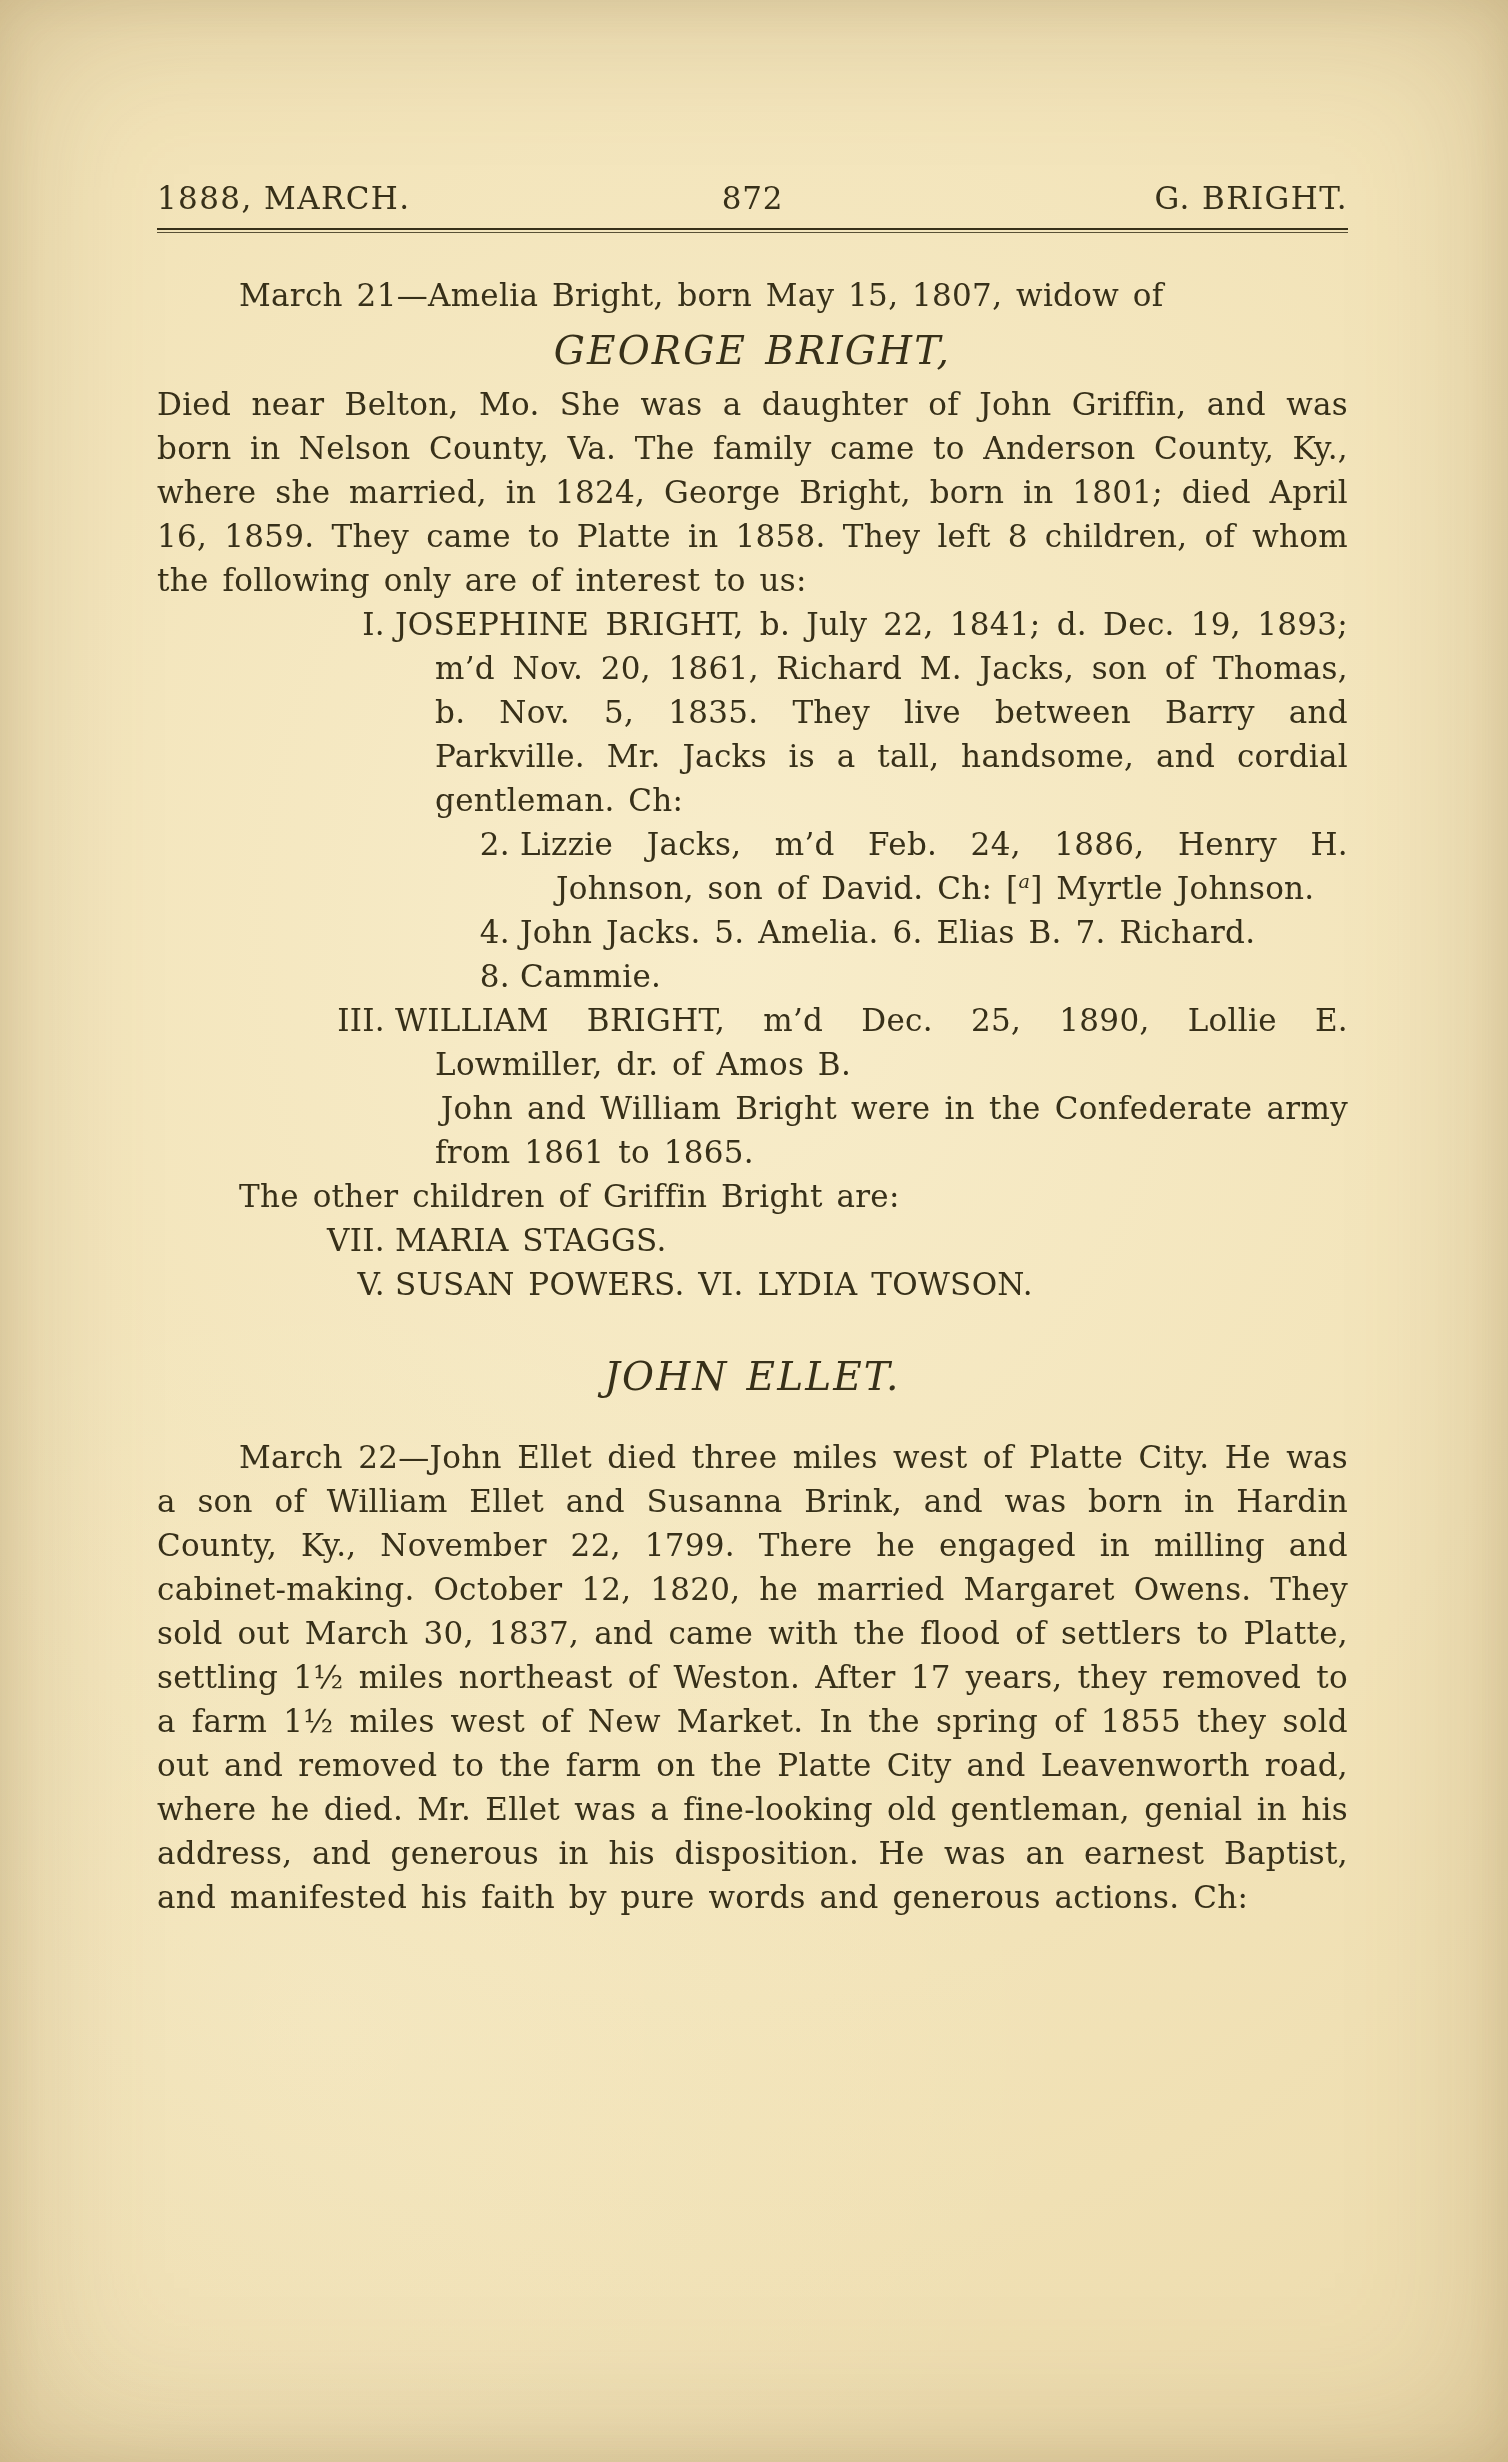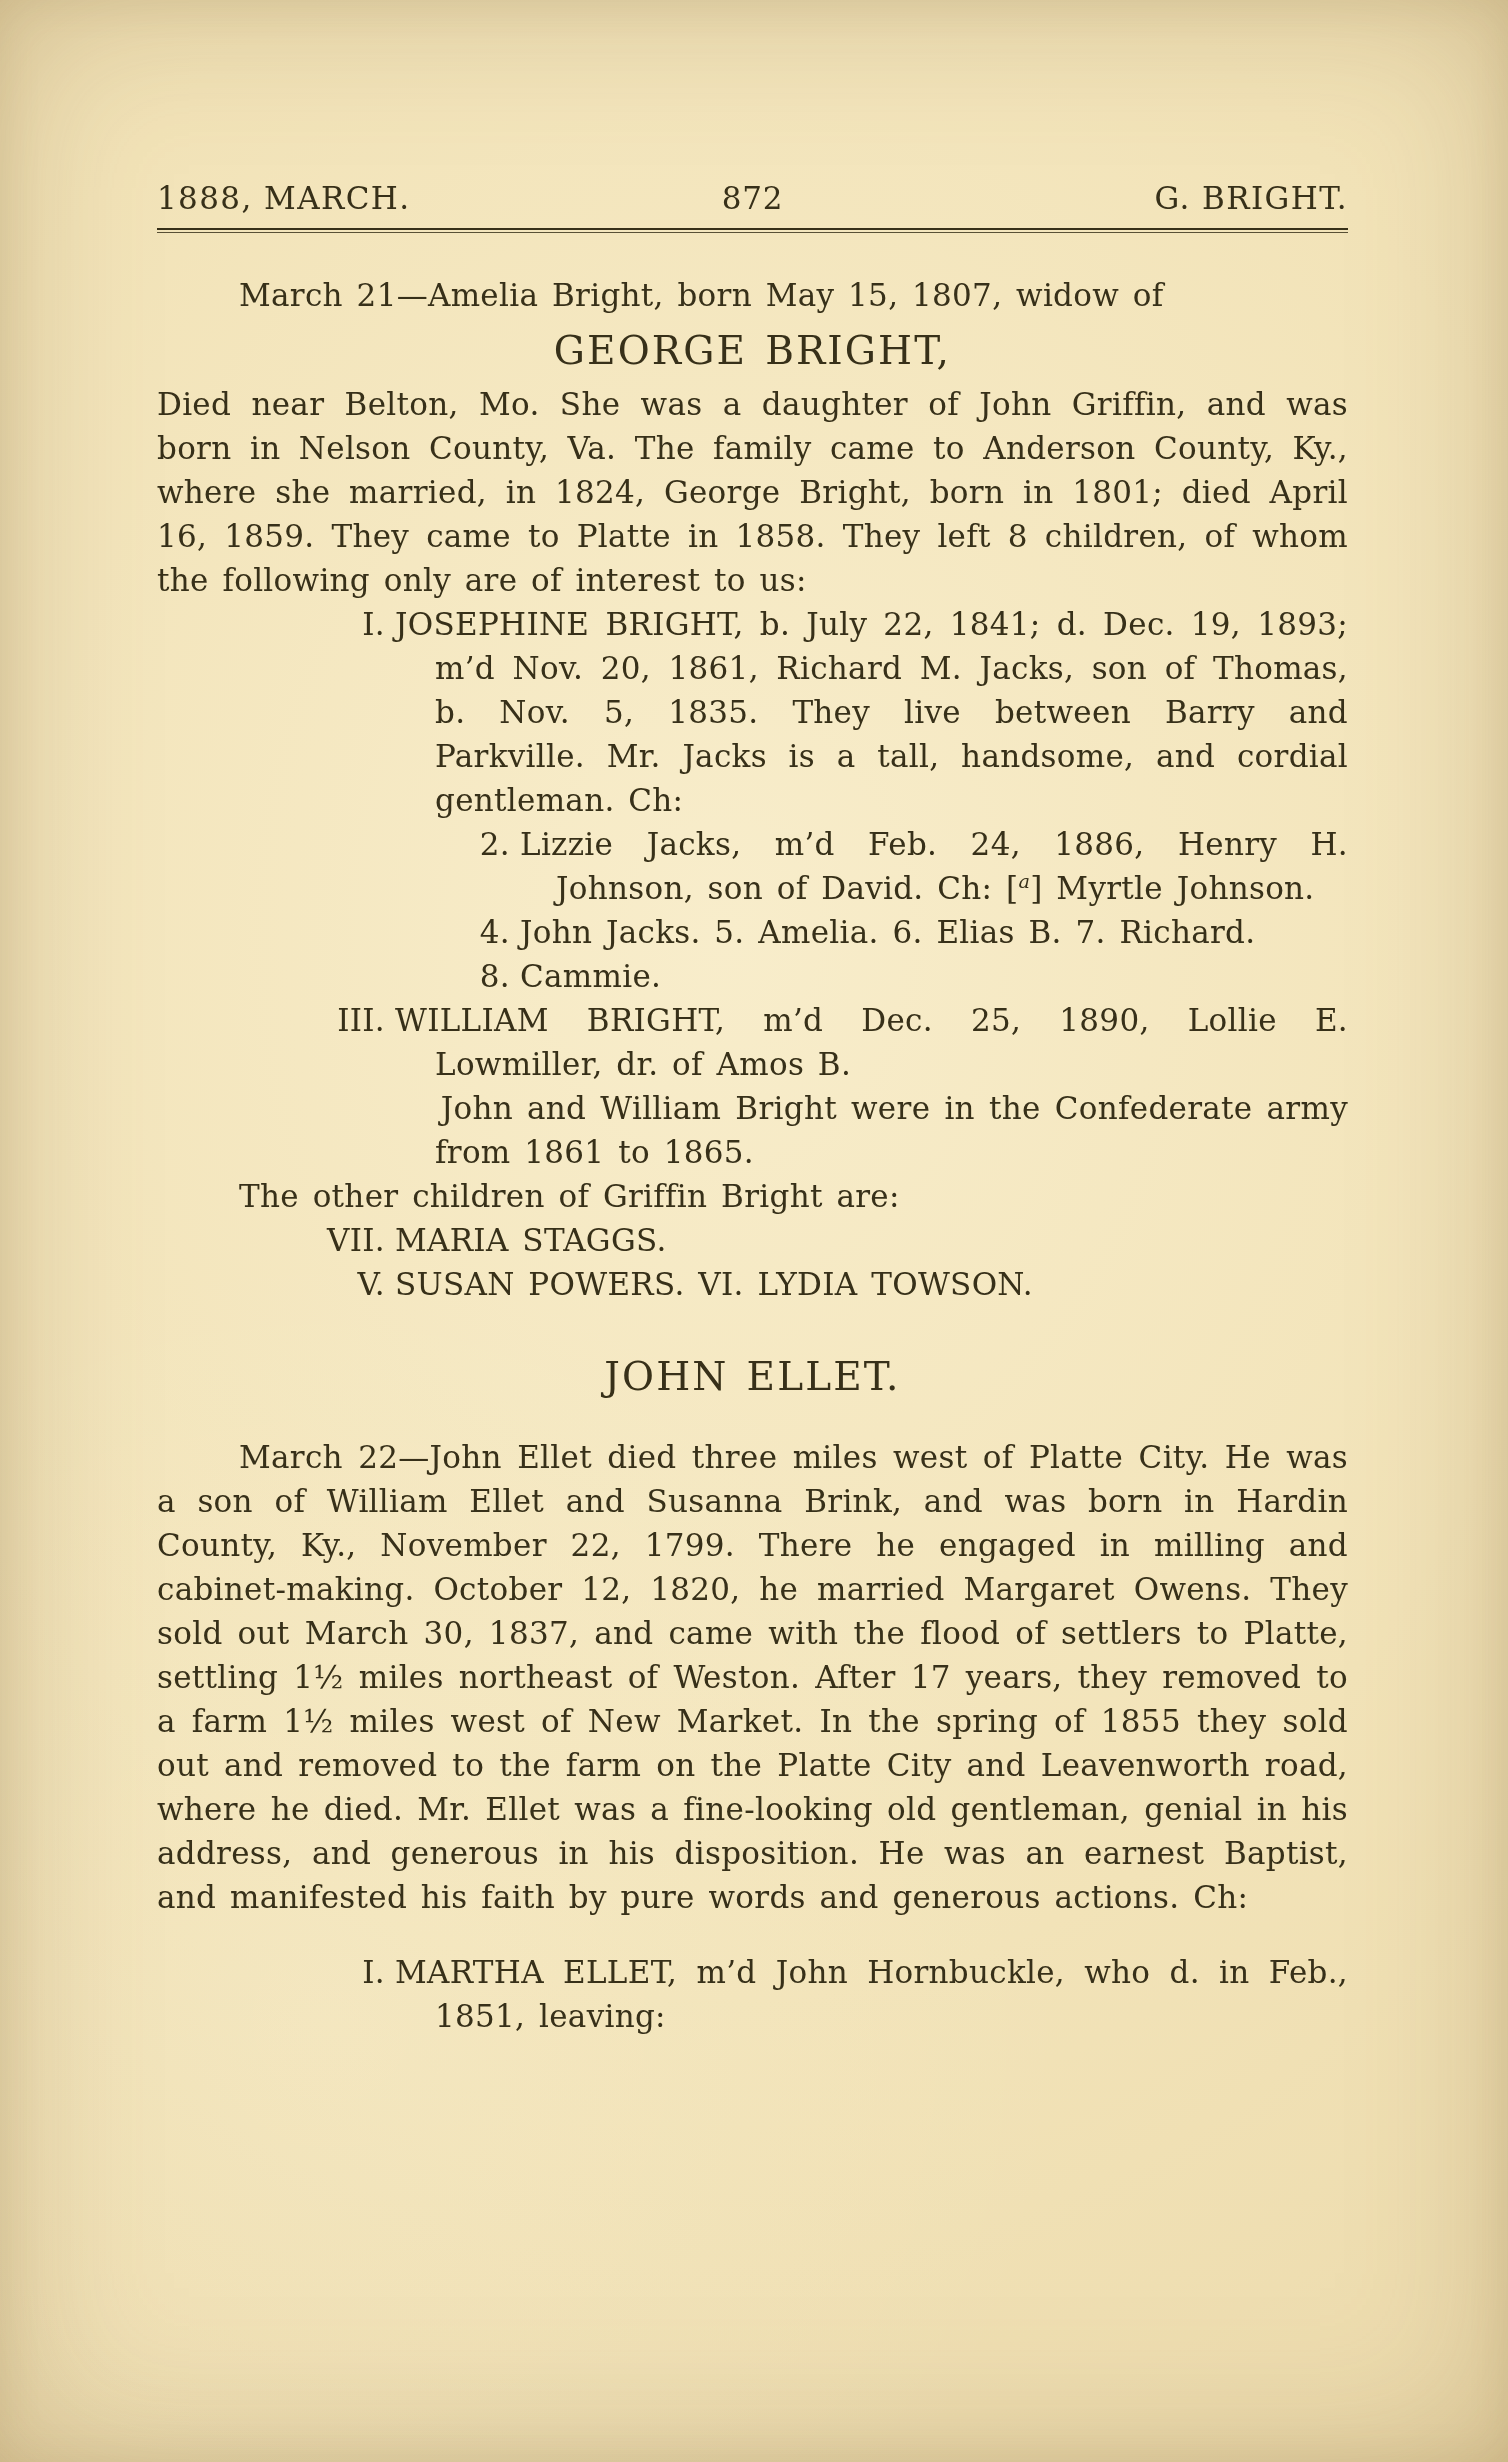--- a/index.html
+++ b/index.html
@@ -41,21 +41,21 @@
     border-bottom:1.4px solid rgba(55,48,25,.82);
   }
   .body{
     font-size:31px;line-height:44px;text-align:justify;
     word-spacing:3.6px;letter-spacing:0.3px;
   }
   .first-para{margin-top:40px;}
   .indent{text-indent:82px;}
   .entry-heading{
     font-size:39px;font-weight:normal;letter-spacing:2.1px;
-    text-align:center;line-height:50px;margin:8.6px 0 5.7px 0;
+    text-align:center;line-height:50px;margin:8.6px 0 5.7px 0;font-style:italic;
   }
   .ellet-heading{margin:46px 0 33px 0;}
   p{margin:0;}
   .roman{padding-left:278px;text-indent:-121px;}
   .roman .lbl{display:inline-block;width:71px;text-align:right;margin-right:10px;text-indent:0;}
   .arabic{padding-left:399px;text-indent:-82px;}
   .arabic .lbl{display:inline-block;width:36px;text-align:right;margin-right:10px;text-indent:0;}
   .item-para{padding-left:278px;text-indent:5.7px;}
   .it{}
   sup{font-size:.62em;font-style:italic;line-height:0;vertical-align:super;}
@@ -101,19 +101,18 @@
       <p class="roman"><span class="lbl">VII.</span><span><span>MARIA STAGGS.</span></span></p>
 
       <p class="roman"><span class="lbl">V.</span><span><span>SUSAN POWERS.  VI. LYDIA TOWSON.</span></span></p>
     </div>
 
     <div class="body">
       <div class="entry-heading ellet-heading">JOHN ELLET.</div>
 
       <p class="indent"><span class="it">March 22</span><span>—John Ellet died three miles west of Platte City. He was a son of William Ellet and Susanna Brink, and was born in Hardin County, Ky., November 22, 1799.  There he engaged in milling and cabinet-making.  October 12, 1820, he married Margaret Owens.  They sold out March 30, 1837, and came with the flood of settlers to Platte, settling 1½ miles northeast of Weston.  After 17 years, they removed to a farm 1½ miles west of New Market.  In the spring of 1855 they sold out and removed to the farm on the Platte City and Leavenworth road, where he died. Mr. Ellet was a fine-looking old gentleman, genial in his address, and generous in his disposition.  He was an earnest Baptist, and manifested his faith by pure words and generous actions.  Ch:</span></p>
 
-      <p class="roman" style="margin-top:31px;"><span class="lbl">I.</span><span><span>MARTHA ELLET, m’d John Hornbuckle, who d. in Feb., 1851, leaving:</span></span></p>
 
     </div>
 
   </div>
 </div>
 
 
 </body></html>

